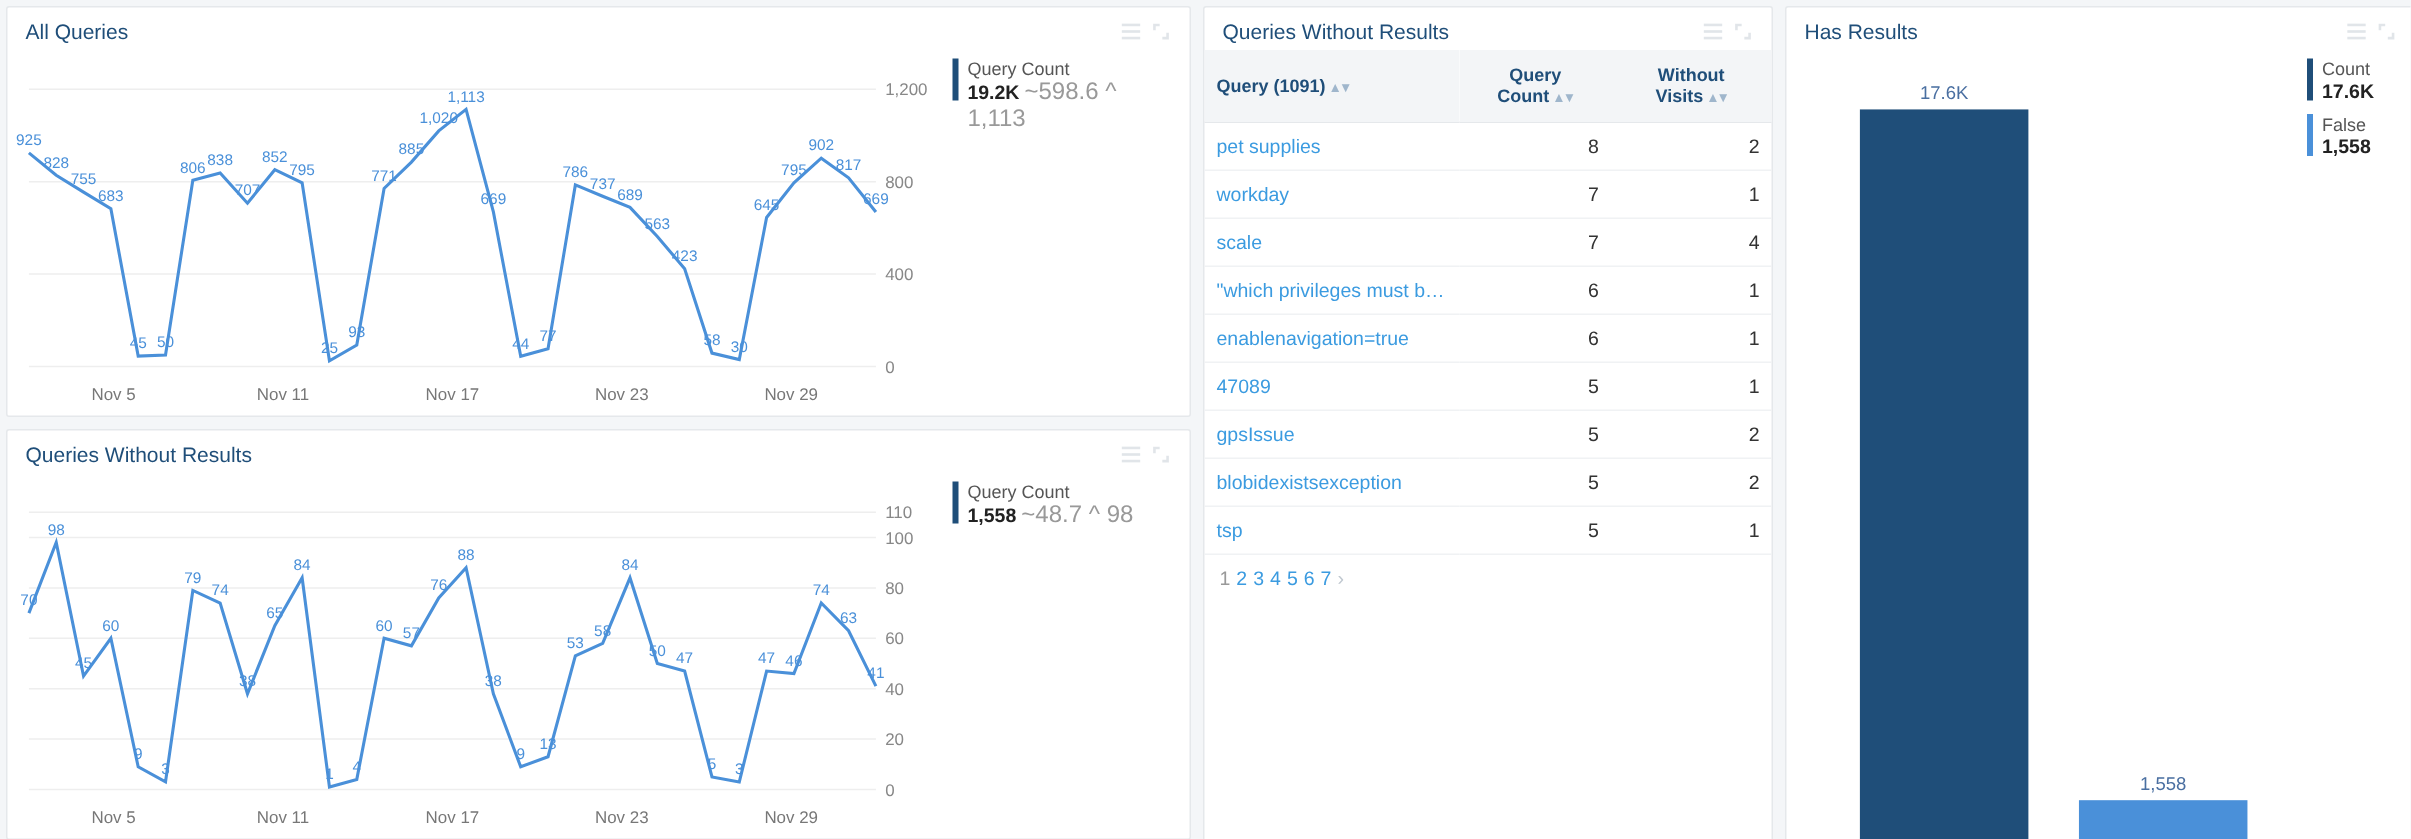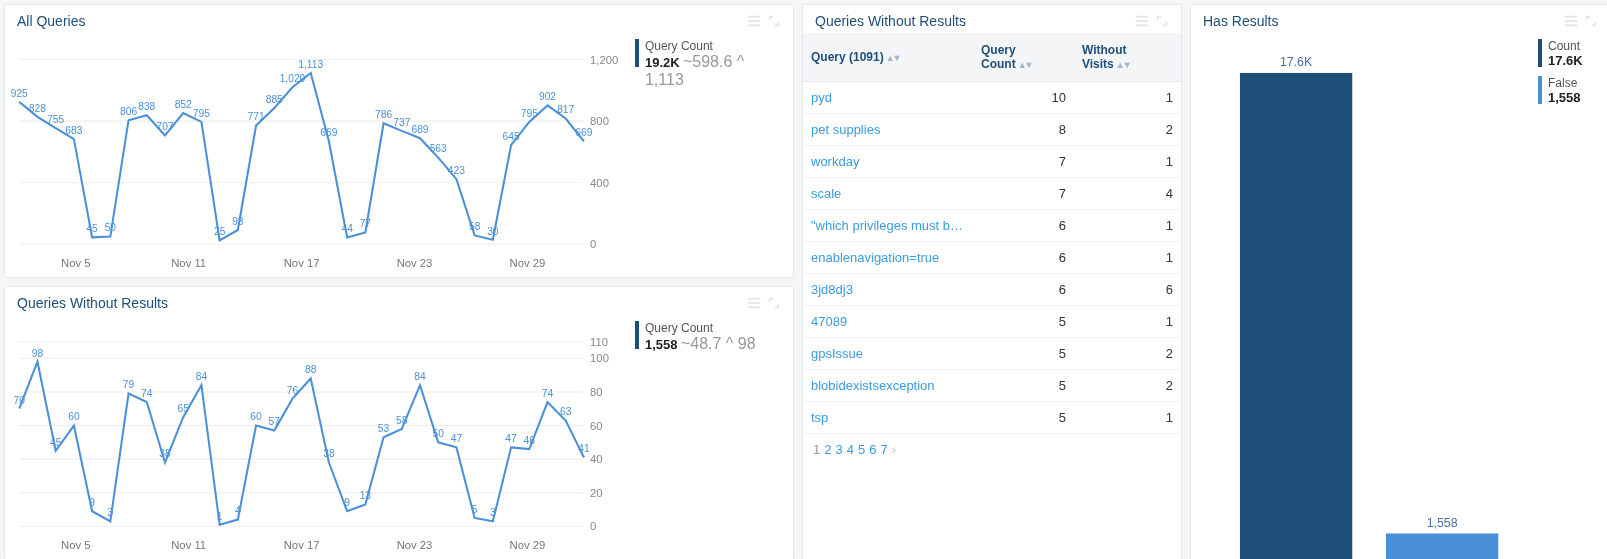--- a/index.html
+++ b/index.html
@@ -51,21 +51,21 @@
   .tick-label { font-size:11px; fill:#888; }
   .xlab { font-size:11px; fill:#777; }
   .point-label { font-size:10px; fill:#4a90d9; }
   .series-line { fill:none; stroke:#4a90d9; stroke-width:2; }
   .grid-line { stroke:#eee; stroke-width:1; }
 
   
   .table-wrap { flex:1; display:flex; flex-direction:column; }
   table { width:100%; border-collapse:collapse; font-size:13px; }
   thead th { background:#f3f5f7; color:#1f4e79; font-weight:600; text-align:left; padding:10px 8px; font-size:12px; border-bottom:1px solid #e5e8eb; position:relative; }
-  thead th.num { text-align:left; }
+  thead th.num { text-align:center; }
   tbody td { padding:8px; border-bottom:1px solid #f0f2f4; }
   tbody td.q { color:#3b9be0; white-space:nowrap; overflow:hidden; text-overflow:ellipsis; max-width:170px; }
   tbody td.num { text-align:right; color:#333; }
   .sort-arrows { font-size:9px; color:#9fb6cc; letter-spacing:-2px; margin-left:2px; }
   .pager { padding:8px 10px; color:#3b9be0; font-size:13px; display:flex; gap:4px; align-items:center; }
   .pager span { cursor:pointer; }
   .pager .cur { color:#999; cursor:default; }
   .chev { color:#c0c8d0; }
 
   
@@ -277,25 +277,20 @@
       <table>
         <thead>
           <tr>
             <th><span>Query (1091)</span><span class="sort-arrows">▲▼</span></th>
             <th class="num"><span>Query Count</span><span class="sort-arrows">▲▼</span></th>
             <th class="num"><span>Without Visits</span><span class="sort-arrows">▲▼</span></th>
           </tr>
         </thead>
         <tbody id="tbl-body">
             <tr>
-              <td class="q">pyd</td>
-              <td class="num">10</td>
-              <td class="num">1</td>
-            </tr>
-            <tr>
               <td class="q">pet supplies</td>
               <td class="num">8</td>
               <td class="num">2</td>
             </tr>
             <tr>
               <td class="q">workday</td>
               <td class="num">7</td>
               <td class="num">1</td>
             </tr>
             <tr>
@@ -305,25 +300,20 @@
             </tr>
             <tr>
               <td class="q">"which privileges must be set …</td>
               <td class="num">6</td>
               <td class="num">1</td>
             </tr>
             <tr>
               <td class="q">enablenavigation=true</td>
               <td class="num">6</td>
               <td class="num">1</td>
-            </tr>
-            <tr>
-              <td class="q">3jd8dj3</td>
-              <td class="num">6</td>
-              <td class="num">6</td>
             </tr>
             <tr>
               <td class="q">47089</td>
               <td class="num">5</td>
               <td class="num">1</td>
             </tr>
             <tr>
               <td class="q">gpsIssue</td>
               <td class="num">5</td>
               <td class="num">2</td>

